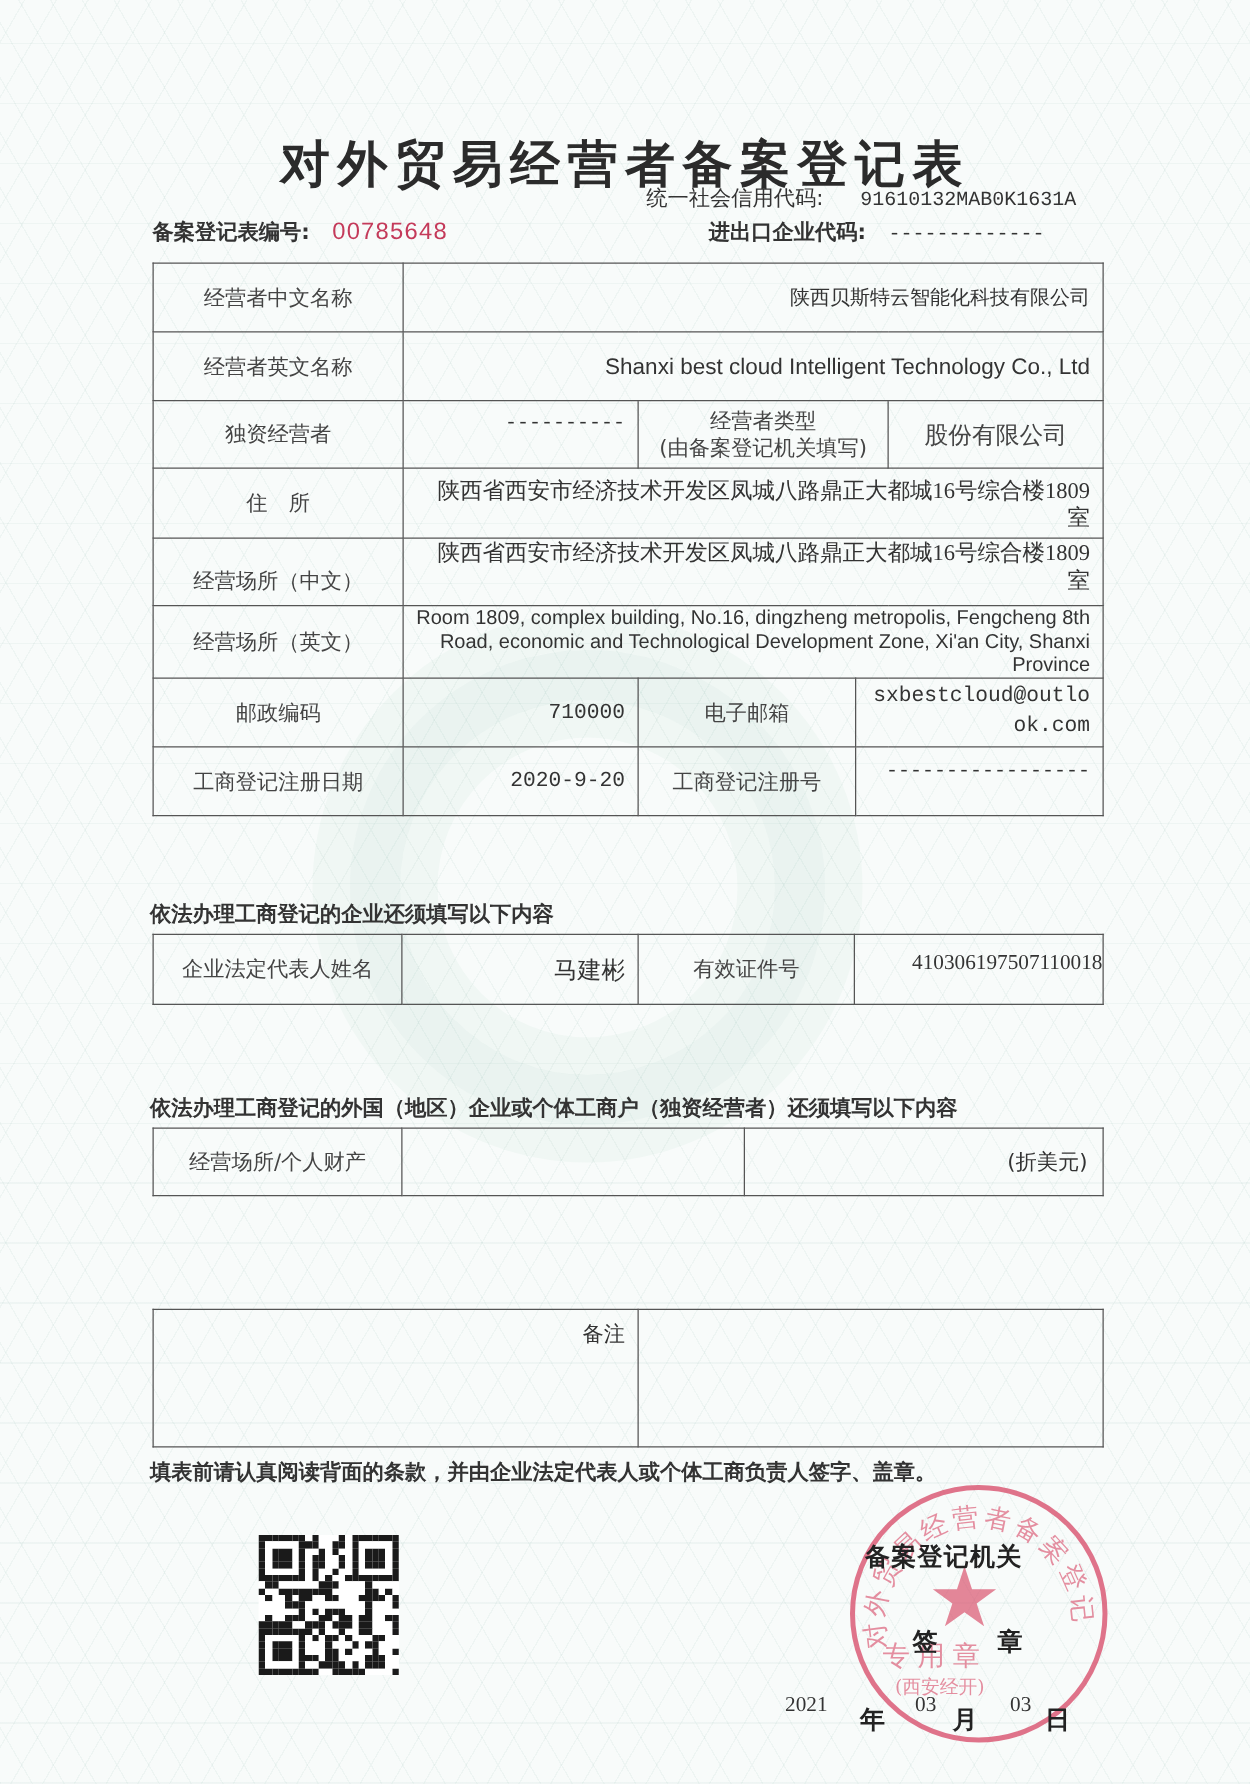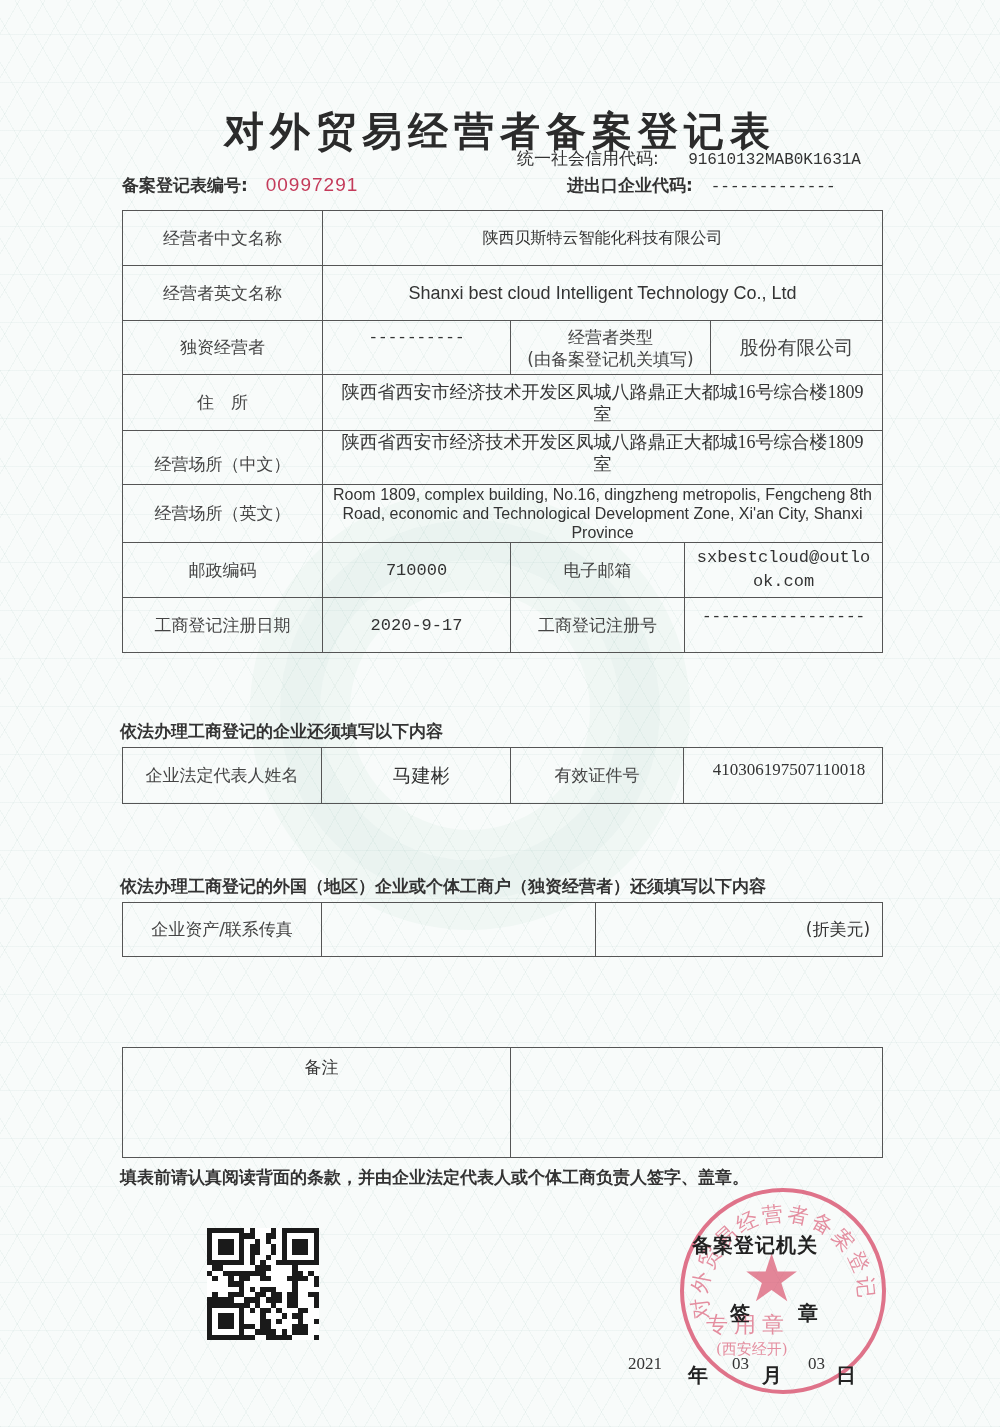--- a/index.html
+++ b/index.html
@@ -30,21 +30,21 @@
   }
   table.form {
     position: absolute; border-collapse: collapse; table-layout: fixed;
     font-size: 17px; color: #333;
   }
   table.form td {
     border: 1.5px solid #555; padding: 0 10px; vertical-align: middle;
     overflow: hidden;
   }
   td.lbl { text-align: center; color: #444; }
-  td.val { text-align: center; }
+  td.val { text-align: right; }
   td.mono { font-family: "Liberation Mono", "DejaVu Sans Mono", monospace; font-size: 16px; }
   td.serif { font-family: "Liberation Serif", "DejaVu Serif", serif; font-size: 18px; }
   td.en { font-family: "Liberation Sans", sans-serif; font-size: 16px; line-height: 19px; }
   td.en-big { font-family: "Liberation Sans", sans-serif; font-size: 18px; }
   .section-head { font-size: 17px; font-weight: bold; color: #333; white-space: nowrap; }
   .small-lines { line-height: 22px; }
   .fold { text-align: right !important; padding-right: 12px !important; }
   .qr {
     left: 207px; top: 1228px; width: 112px; height: 112px; background: #fff;
     display: grid; grid-template-columns: repeat(21, 1fr); grid-template-rows: repeat(21, 1fr);
@@ -80,21 +80,21 @@
 
 <div class="abs title">对外贸易经营者备案登记表</div>
 
 <div class="abs meta" style="left:517px; top:147px;">
   <span>统一社会信用代码:</span>
   <span class="v" style="margin-left:24px;">91610132MAB0K1631A</span>
 </div>
 
 <div class="abs meta" style="left:122px; top:174px; font-weight:bold;">
   <span>备案登记表编号:</span>
-  <span class="red" style="margin-left:12px; font-weight:normal; font-size:19px;">00997291</span>
+  <span class="red" style="margin-left:12px; font-weight:normal; font-size:19px;">00785648</span>
 </div>
 
 <div class="abs meta" style="left:567px; top:174px; font-weight:bold;">
   <span>进出口企业代码:</span>
   <span class="v" style="margin-left:12px; font-weight:normal;">-------------</span>
 </div>
 
 <table class="form" style="left:122px; top:210px; width:760px;">
   <colgroup>
     <col style="width:200px">
@@ -134,21 +134,21 @@
     <td class="val en" colspan="4">Room 1809, complex building, No.16, dingzheng metropolis, Fengcheng 8th Road, economic and Technological Development Zone, Xi'an City, Shanxi Province</td>
   </tr>
   <tr style="height:55px">
     <td class="lbl">邮政编码</td>
     <td class="val mono" style="font-size:17px;">710000</td>
     <td class="lbl">电子邮箱</td>
     <td class="val mono" colspan="2" style="word-break:break-all; line-height:24px; font-size:17px;">sxbestcloud@outlook.com</td>
   </tr>
   <tr style="height:55px">
     <td class="lbl">工商登记注册日期</td>
-    <td class="val mono" style="font-size:17px;">2020-9-17</td>
+    <td class="val mono" style="font-size:17px;">2020-9-20</td>
     <td class="lbl">工商登记注册号</td>
     <td class="val mono" colspan="2" style="vertical-align:top; padding-top:10px;">-----------------</td>
   </tr>
 </tbody>
   </table>
 
 <div class="abs section-head" style="left:120px; top:720px;">依法办理工商登记的企业还须填写以下内容</div>
 
 <table class="form" style="left:122px; top:747px; width:760px;">
   <colgroup>
@@ -173,21 +173,21 @@
 <table class="form" style="left:122px; top:902px; width:760px;">
   <colgroup>
     <col style="width:199px">
       <col style="width:189px">
       <col style="width:85px">
       <col style="width:88px">
       <col style="width:199px">
   </colgroup>
   <tbody>
   <tr style="height:54px">
-    <td class="lbl">企业资产/联系传真</td>
+    <td class="lbl">经营场所/个人财产</td>
     <td class="val" colspan="2"></td>
     <td class="val fold" colspan="2">(折美元)</td>
   </tr>
 </tbody>
   </table>
 
 <table class="form" style="left:122px; top:1047px; width:760px;">
   <colgroup>
       <col style="width:388px">
       <col style="width:372px">

